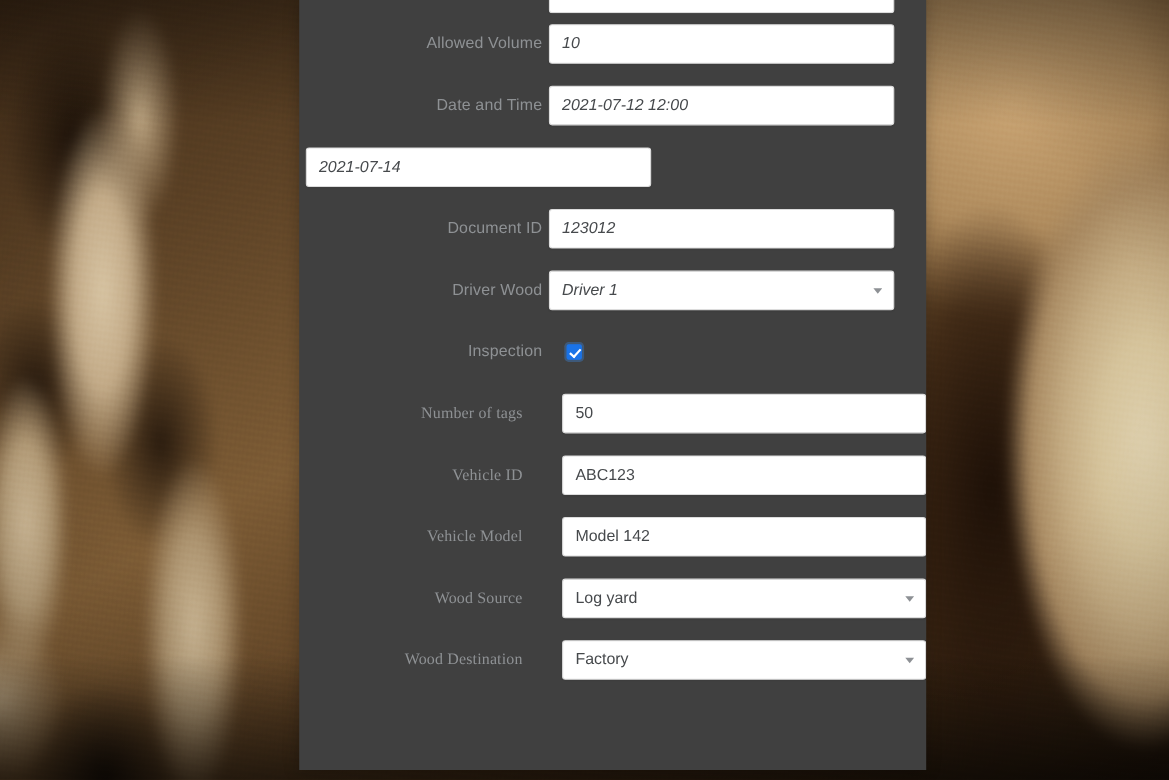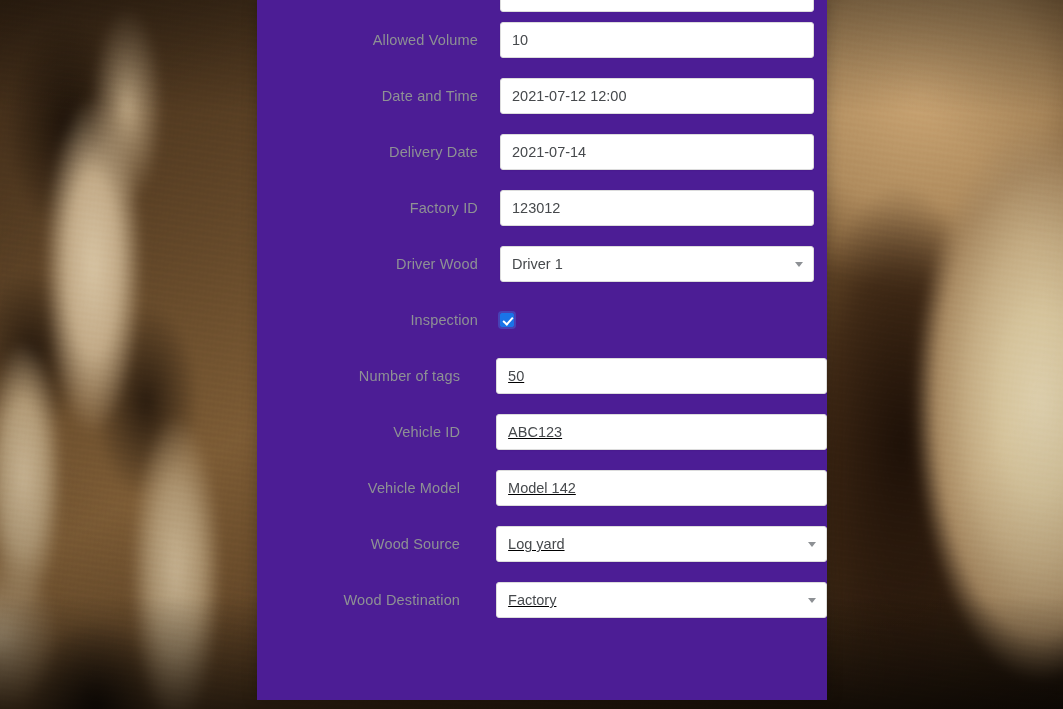--- a/index.html
+++ b/index.html
@@ -57,23 +57,23 @@
   .bg-vignette {
     position:absolute; inset:0;
     background:
       linear-gradient(to bottom, rgba(0,0,0,0.30) 0%, rgba(0,0,0,0) 16%, rgba(0,0,0,0) 84%, rgba(0,0,0,0.55) 100%),
       radial-gradient(ellipse 120% 110% at 50% 45%, rgba(0,0,0,0) 40%, rgba(0,0,0,0.42) 100%);
   }
 
   
   .form-panel {
     position:absolute;
-    left:257px; top:0;
+    left:272px; top:0;
     width:570px; height:700px;
-    background:#4c1d95;
+    background:#404040;
     overflow:hidden;
     box-shadow:0 0 14px rgba(0,0,0,0.25);
   }
 
   .form-rows {
     position:relative;
     padding-top:0;
   }
 
   .form-row {
@@ -87,25 +87,25 @@
     color:#8e9194;
     font-size:14.5px;
     letter-spacing:0.15px;
     white-space:nowrap;
     line-height:1;
     -webkit-font-smoothing:antialiased;
   }
 
   
   .group-a .field-label { width:221px; padding-right:0; }
-  .group-a .field-ctl   { margin-left:22px; width:314px; }
-
-  
-  .group-b .field-label { width:205px; padding-right:0; }
-  .group-b .field-ctl   { margin-left:36px; width:334px;text-decoration:underline; }
+  .group-a .field-ctl   { margin-left:6px; width:314px;font-style:italic; }
+
+  
+  .group-b .field-label { width:205px; padding-right:0;font-family:Liberation Serif, serif; }
+  .group-b .field-ctl   { margin-left:36px; width:334px; }
 
   .text-input, .select-input {
     display:block;
     width:100%;
     height:36px;
     background:#ffffff;
     border:1px solid #dcdcdc;
     border-radius:3px;
     box-shadow:0 1px 1px rgba(0,0,0,0.045);
     color:#46494c;
@@ -189,27 +189,26 @@
             <div class="text-input">10</div>
           </div>
         </div>
         <div class="form-row group-a">
           <div class="field-label">Date and Time</div>
           <div class="field-ctl">
             <div class="text-input">2021-07-12 12:00</div>
           </div>
         </div>
         <div class="form-row group-a">
-          <div class="field-label">Delivery Date</div>
           <div class="field-ctl">
             <div class="text-input">2021-07-14</div>
           </div>
         </div>
         <div class="form-row group-a">
-          <div class="field-label">Factory ID</div>
+          <div class="field-label">Document ID</div>
           <div class="field-ctl">
             <div class="text-input">123012</div>
           </div>
         </div>
         <div class="form-row group-a">
           <div class="field-label">Driver Wood</div>
           <div class="field-ctl select-wrap">
             <div class="select-input">Driver 1</div>
             <span class="select-arrow"></span>
           </div>

